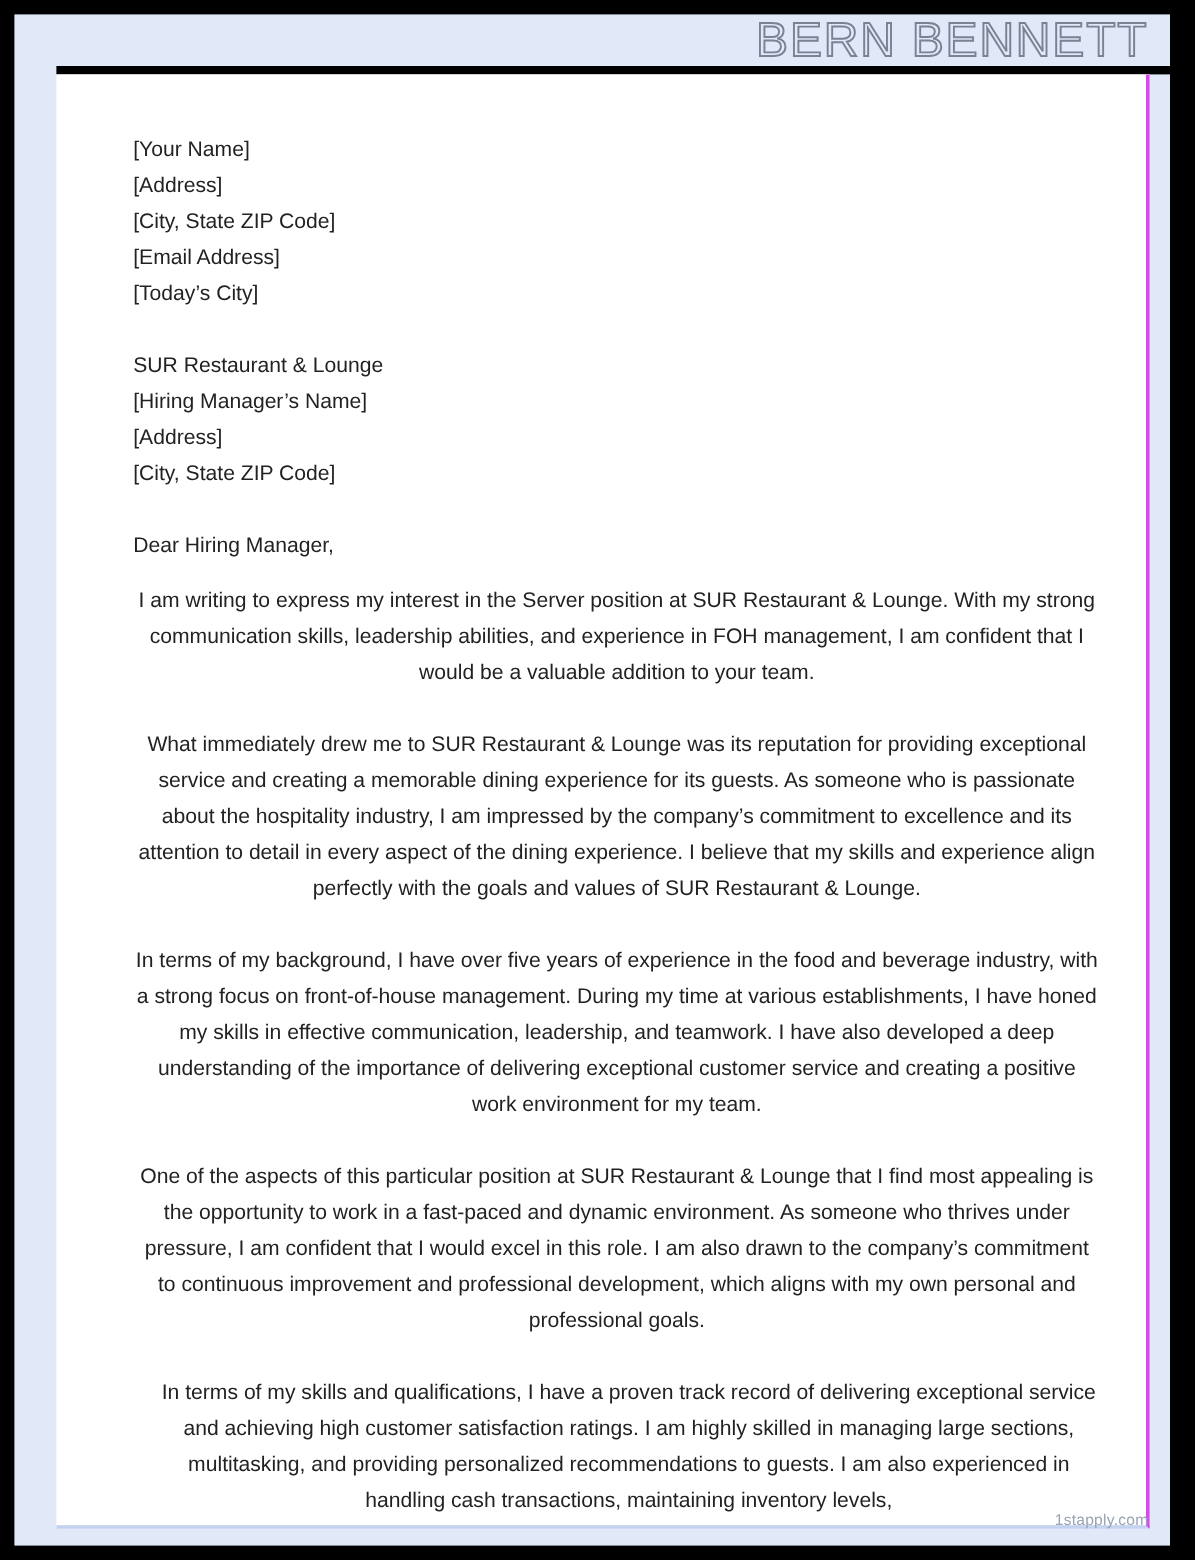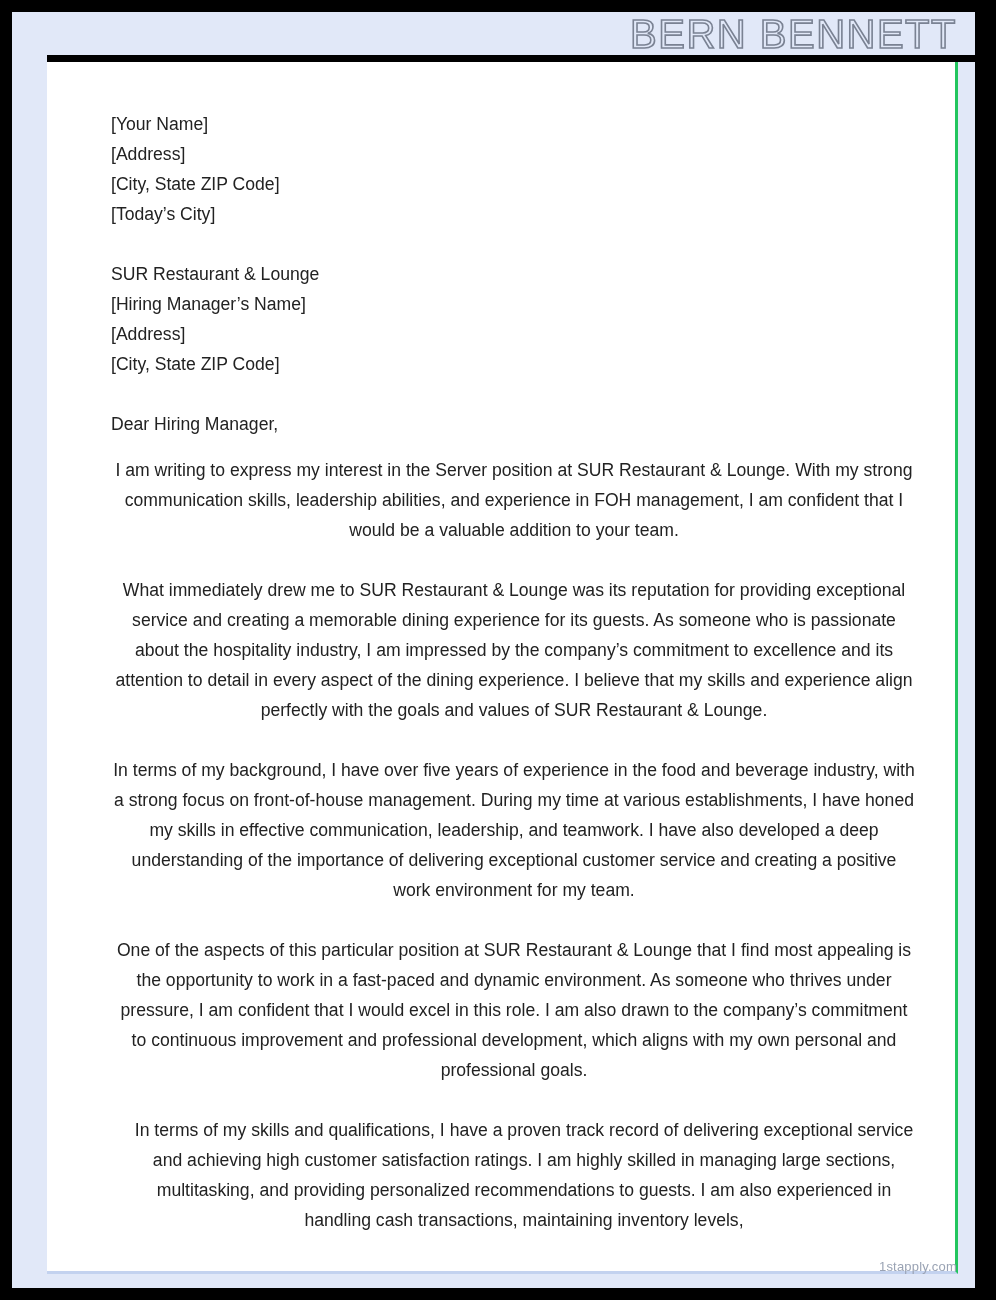--- a/index.html
+++ b/index.html
@@ -70,21 +70,21 @@
   }
 
   
   #letter-sheet {
     position: absolute;
     left: 35px;
     top: 50px;
     width: 911px;
     height: 1212px;
     background: #ffffff;
-    border-right: 3px solid #22c55e;
+    border-right: 3px solid #d946ef;
     border-bottom: 3px solid #c3d2ef;
     overflow: visible;
   }
 
   #letter-body {
     position: absolute;
     left: 64px;
     top: 47px;
     width: 806px;
     font-size: 17.6px;
@@ -135,20 +135,21 @@
     <div id="letterhead-rule"></div>
 
     <div id="letter-sheet">
 
       <div id="letter-body">
 
         <div>
           <span class="addr-line">[Your Name]</span>
           <span class="addr-line">[Address]</span>
           <span class="addr-line">[City, State ZIP Code]</span>
+          <span class="addr-line">[Email Address]</span>
           <span class="addr-line">[Today’s City]</span>
         </div>
 
         <div class="spacer"></div>
 
         <div>
           <span class="addr-line">SUR Restaurant &amp; Lounge</span>
           <span class="addr-line">[Hiring Manager’s Name]</span>
           <span class="addr-line">[Address]</span>
           <span class="addr-line">[City, State ZIP Code]</span>

